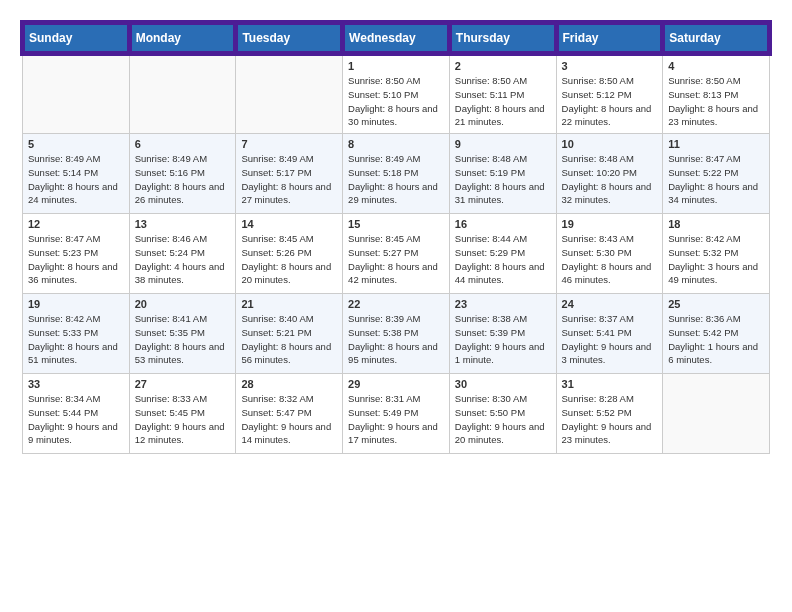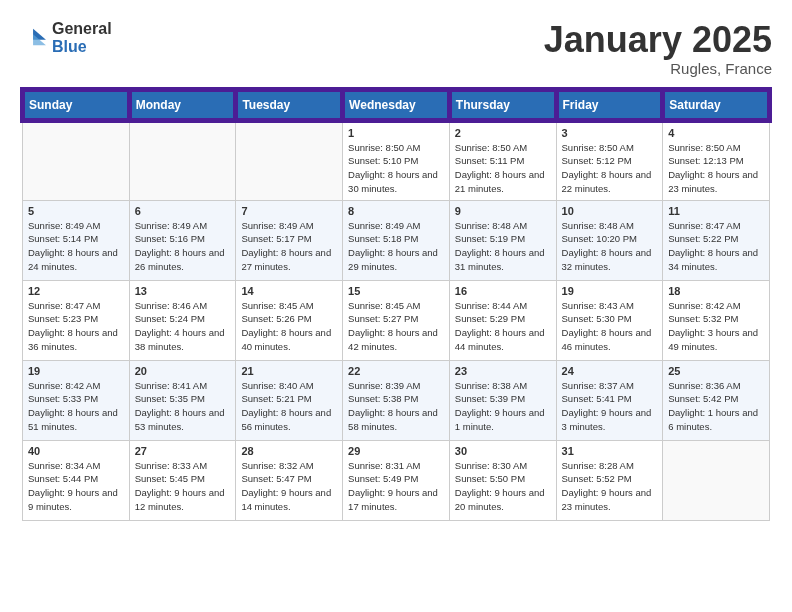--- a/index.html
+++ b/index.html
@@ -91,36 +91,20 @@
       color: #333;
     }
     .empty-cell {
       background-color: #f9f9f9 !important;
     }
   </style>
 </head>
 <body>
 
 <div class="page">
-  <div class="header">
-    <div class="logo">
-      <svg class="logo-icon" viewBox="0 0 30 24" xmlns="http://www.w3.org/2000/svg">
-        <polygon points="14,2 28,14 14,14" fill="#2a6db5"></polygon>
-        <polygon points="14,8 28,20 14,20" fill="#5ba3d9" opacity="0.7"></polygon>
-      </svg>
-      <div>
-        <span class="logo-text-general">General</span><br>
-        <span class="logo-text-blue">Blue</span>
-      </div>
-    </div>
-    <div class="title-block">
-      <div class="month-title">January 2025</div>
-      <div class="location">Rugles, France</div>
-    </div>
-  </div>
 
   <table>
     <thead>
       <tr>
         <th>Sunday</th>
         <th>Monday</th>
         <th>Tuesday</th>
         <th>Wednesday</th>
         <th>Thursday</th>
         <th>Friday</th>
@@ -146,21 +130,21 @@
       </td>
           <td>
         <span class="day-number">3</span>
         <span class="day-info">Sunrise: 8:50 AM</span><br>
         <span class="day-info">Sunset: 5:12 PM</span><br>
         <span class="day-info">Daylight: 8 hours and 22 minutes.</span>
       </td>
           <td>
         <span class="day-number">4</span>
         <span class="day-info">Sunrise: 8:50 AM</span><br>
-        <span class="day-info">Sunset: 12:13 PM</span><br>
+        <span class="day-info">Sunset: 8:13 PM</span><br>
         <span class="day-info">Daylight: 8 hours and 23 minutes.</span>
       </td>
         </tr>
         <tr>
           <td>
         <span class="day-number">5</span>
         <span class="day-info">Sunrise: 8:49 AM</span><br>
         <span class="day-info">Sunset: 5:14 PM</span><br>
         <span class="day-info">Daylight: 8 hours and 24 minutes.</span>
       </td>
@@ -211,21 +195,21 @@
           <td>
         <span class="day-number">13</span>
         <span class="day-info">Sunrise: 8:46 AM</span><br>
         <span class="day-info">Sunset: 5:24 PM</span><br>
         <span class="day-info">Daylight: 4 hours and 38 minutes.</span>
       </td>
           <td>
         <span class="day-number">14</span>
         <span class="day-info">Sunrise: 8:45 AM</span><br>
         <span class="day-info">Sunset: 5:26 PM</span><br>
-        <span class="day-info">Daylight: 8 hours and 40 minutes.</span>
+        <span class="day-info">Daylight: 8 hours and 20 minutes.</span>
       </td>
           <td>
         <span class="day-number">15</span>
         <span class="day-info">Sunrise: 8:45 AM</span><br>
         <span class="day-info">Sunset: 5:27 PM</span><br>
         <span class="day-info">Daylight: 8 hours and 42 minutes.</span>
       </td>
           <td>
         <span class="day-number">16</span>
         <span class="day-info">Sunrise: 8:44 AM</span><br>
@@ -261,21 +245,21 @@
           <td>
         <span class="day-number">21</span>
         <span class="day-info">Sunrise: 8:40 AM</span><br>
         <span class="day-info">Sunset: 5:21 PM</span><br>
         <span class="day-info">Daylight: 8 hours and 56 minutes.</span>
       </td>
           <td>
         <span class="day-number">22</span>
         <span class="day-info">Sunrise: 8:39 AM</span><br>
         <span class="day-info">Sunset: 5:38 PM</span><br>
-        <span class="day-info">Daylight: 8 hours and 58 minutes.</span>
+        <span class="day-info">Daylight: 8 hours and 95 minutes.</span>
       </td>
           <td>
         <span class="day-number">23</span>
         <span class="day-info">Sunrise: 8:38 AM</span><br>
         <span class="day-info">Sunset: 5:39 PM</span><br>
         <span class="day-info">Daylight: 9 hours and 1 minute.</span>
       </td>
           <td>
         <span class="day-number">24</span>
         <span class="day-info">Sunrise: 8:37 AM</span><br>
@@ -284,21 +268,21 @@
       </td>
           <td>
         <span class="day-number">25</span>
         <span class="day-info">Sunrise: 8:36 AM</span><br>
         <span class="day-info">Sunset: 5:42 PM</span><br>
         <span class="day-info">Daylight: 1 hours and 6 minutes.</span>
       </td>
         </tr>
         <tr>
           <td>
-        <span class="day-number">40</span>
+        <span class="day-number">33</span>
         <span class="day-info">Sunrise: 8:34 AM</span><br>
         <span class="day-info">Sunset: 5:44 PM</span><br>
         <span class="day-info">Daylight: 9 hours and 9 minutes.</span>
       </td>
           <td>
         <span class="day-number">27</span>
         <span class="day-info">Sunrise: 8:33 AM</span><br>
         <span class="day-info">Sunset: 5:45 PM</span><br>
         <span class="day-info">Daylight: 9 hours and 12 minutes.</span>
       </td>

